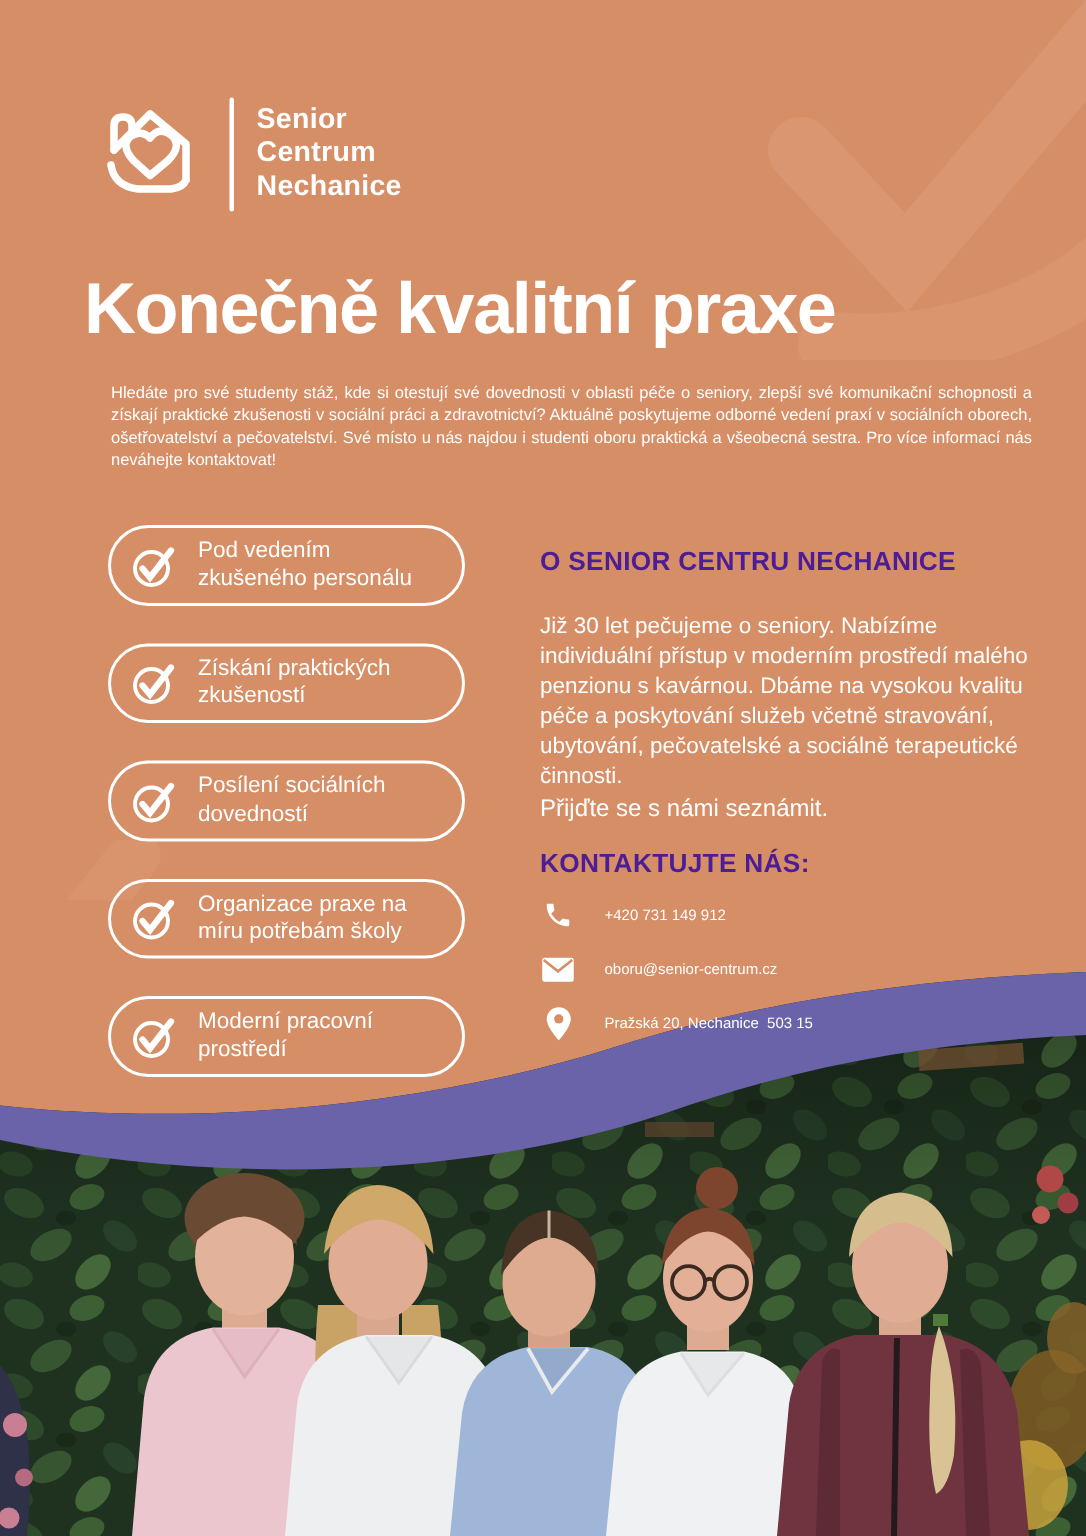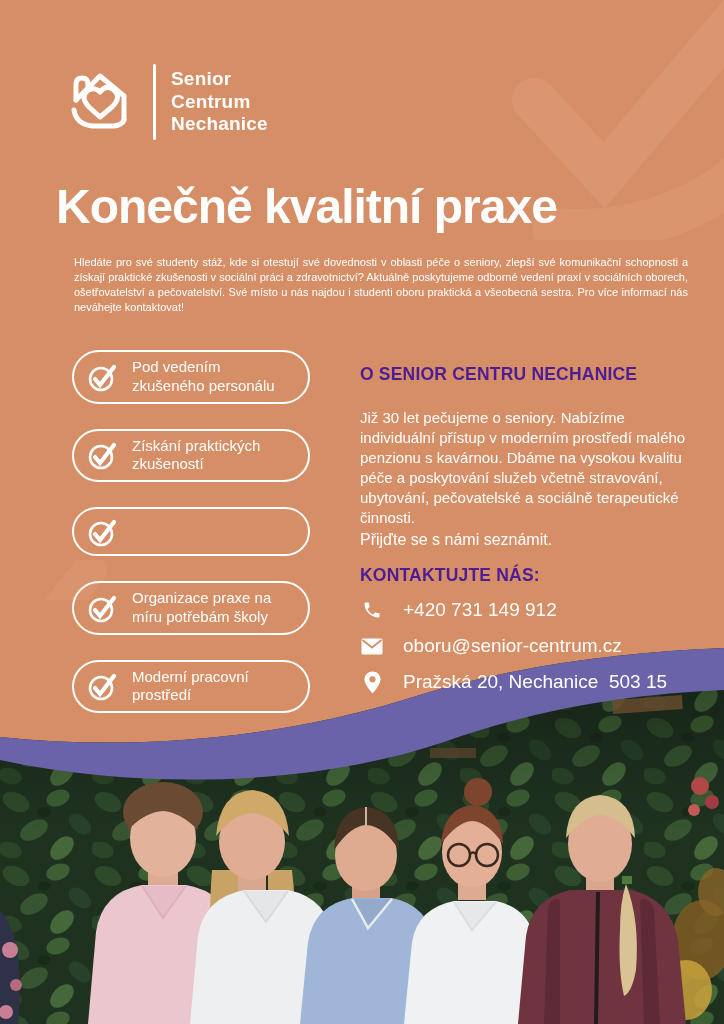--- a/index.html
+++ b/index.html
@@ -38,21 +38,21 @@
   .pill-icon{flex:0 0 auto;display:flex;}
   .pill-label{font-size:15px;line-height:1.25;}
   .right-col{position:absolute;left:360px;top:364px;width:334px;}
   .section-title{color:#4c1d95;font-weight:bold;font-size:17.5px;letter-spacing:.2px;}
   .about-body{margin-top:23px;font-size:15px;line-height:1.34;}
   .about-body2{font-size:16px;line-height:1.34;}
   .contact-title{margin-top:15px;}
   .contact-list{margin-top:6px;}
   .contact-row{display:flex;align-items:center;gap:19px;margin-top:12px;min-height:24px;}
   .contact-icon{flex:0 0 24px;display:flex;justify-content:center;}
-  .contact-value{font-size:19px;white-space:pre-wrap;}
+  .contact-value{font-size:10px;white-space:pre-wrap;}
 </style>
 </head>
 <body>
 
 <div class="page">
 
   <svg class="wm" style="right:-30px;top:-20px;" width="260" height="260" viewBox="0 0 260 260">
     <g stroke="#df9e7a" stroke-width="44" fill="none" stroke-linecap="round" opacity="0.55">
       <path d="M 40 120 L 110 195 L 250 30"></path>
       <path d="M 60 250 C 120 255 200 240 255 185" opacity="0.7"></path>
@@ -207,20 +207,21 @@
         </span>
         <span class="pill-label">Získání praktických zkušeností</span>
       </div>
       <div class="pill">
         <span class="pill-icon">
           <svg width="32" height="32" viewBox="0 0 32 32" fill="none" stroke="#fff" stroke-linecap="round">
             <circle cx="14" cy="18" r="11" stroke-width="2.6"></circle>
             <path d="M 8 18 L 13 24 L 27 6" stroke-width="4.2"></path>
           </svg>
         </span>
+        <span class="pill-label">Posílení sociálních dovedností</span>
       </div>
       <div class="pill">
         <span class="pill-icon">
           <svg width="32" height="32" viewBox="0 0 32 32" fill="none" stroke="#fff" stroke-linecap="round">
             <circle cx="14" cy="18" r="11" stroke-width="2.6"></circle>
             <path d="M 8 18 L 13 24 L 27 6" stroke-width="4.2"></path>
           </svg>
         </span>
         <span class="pill-label">Organizace praxe na míru potřebám školy</span>
       </div>

